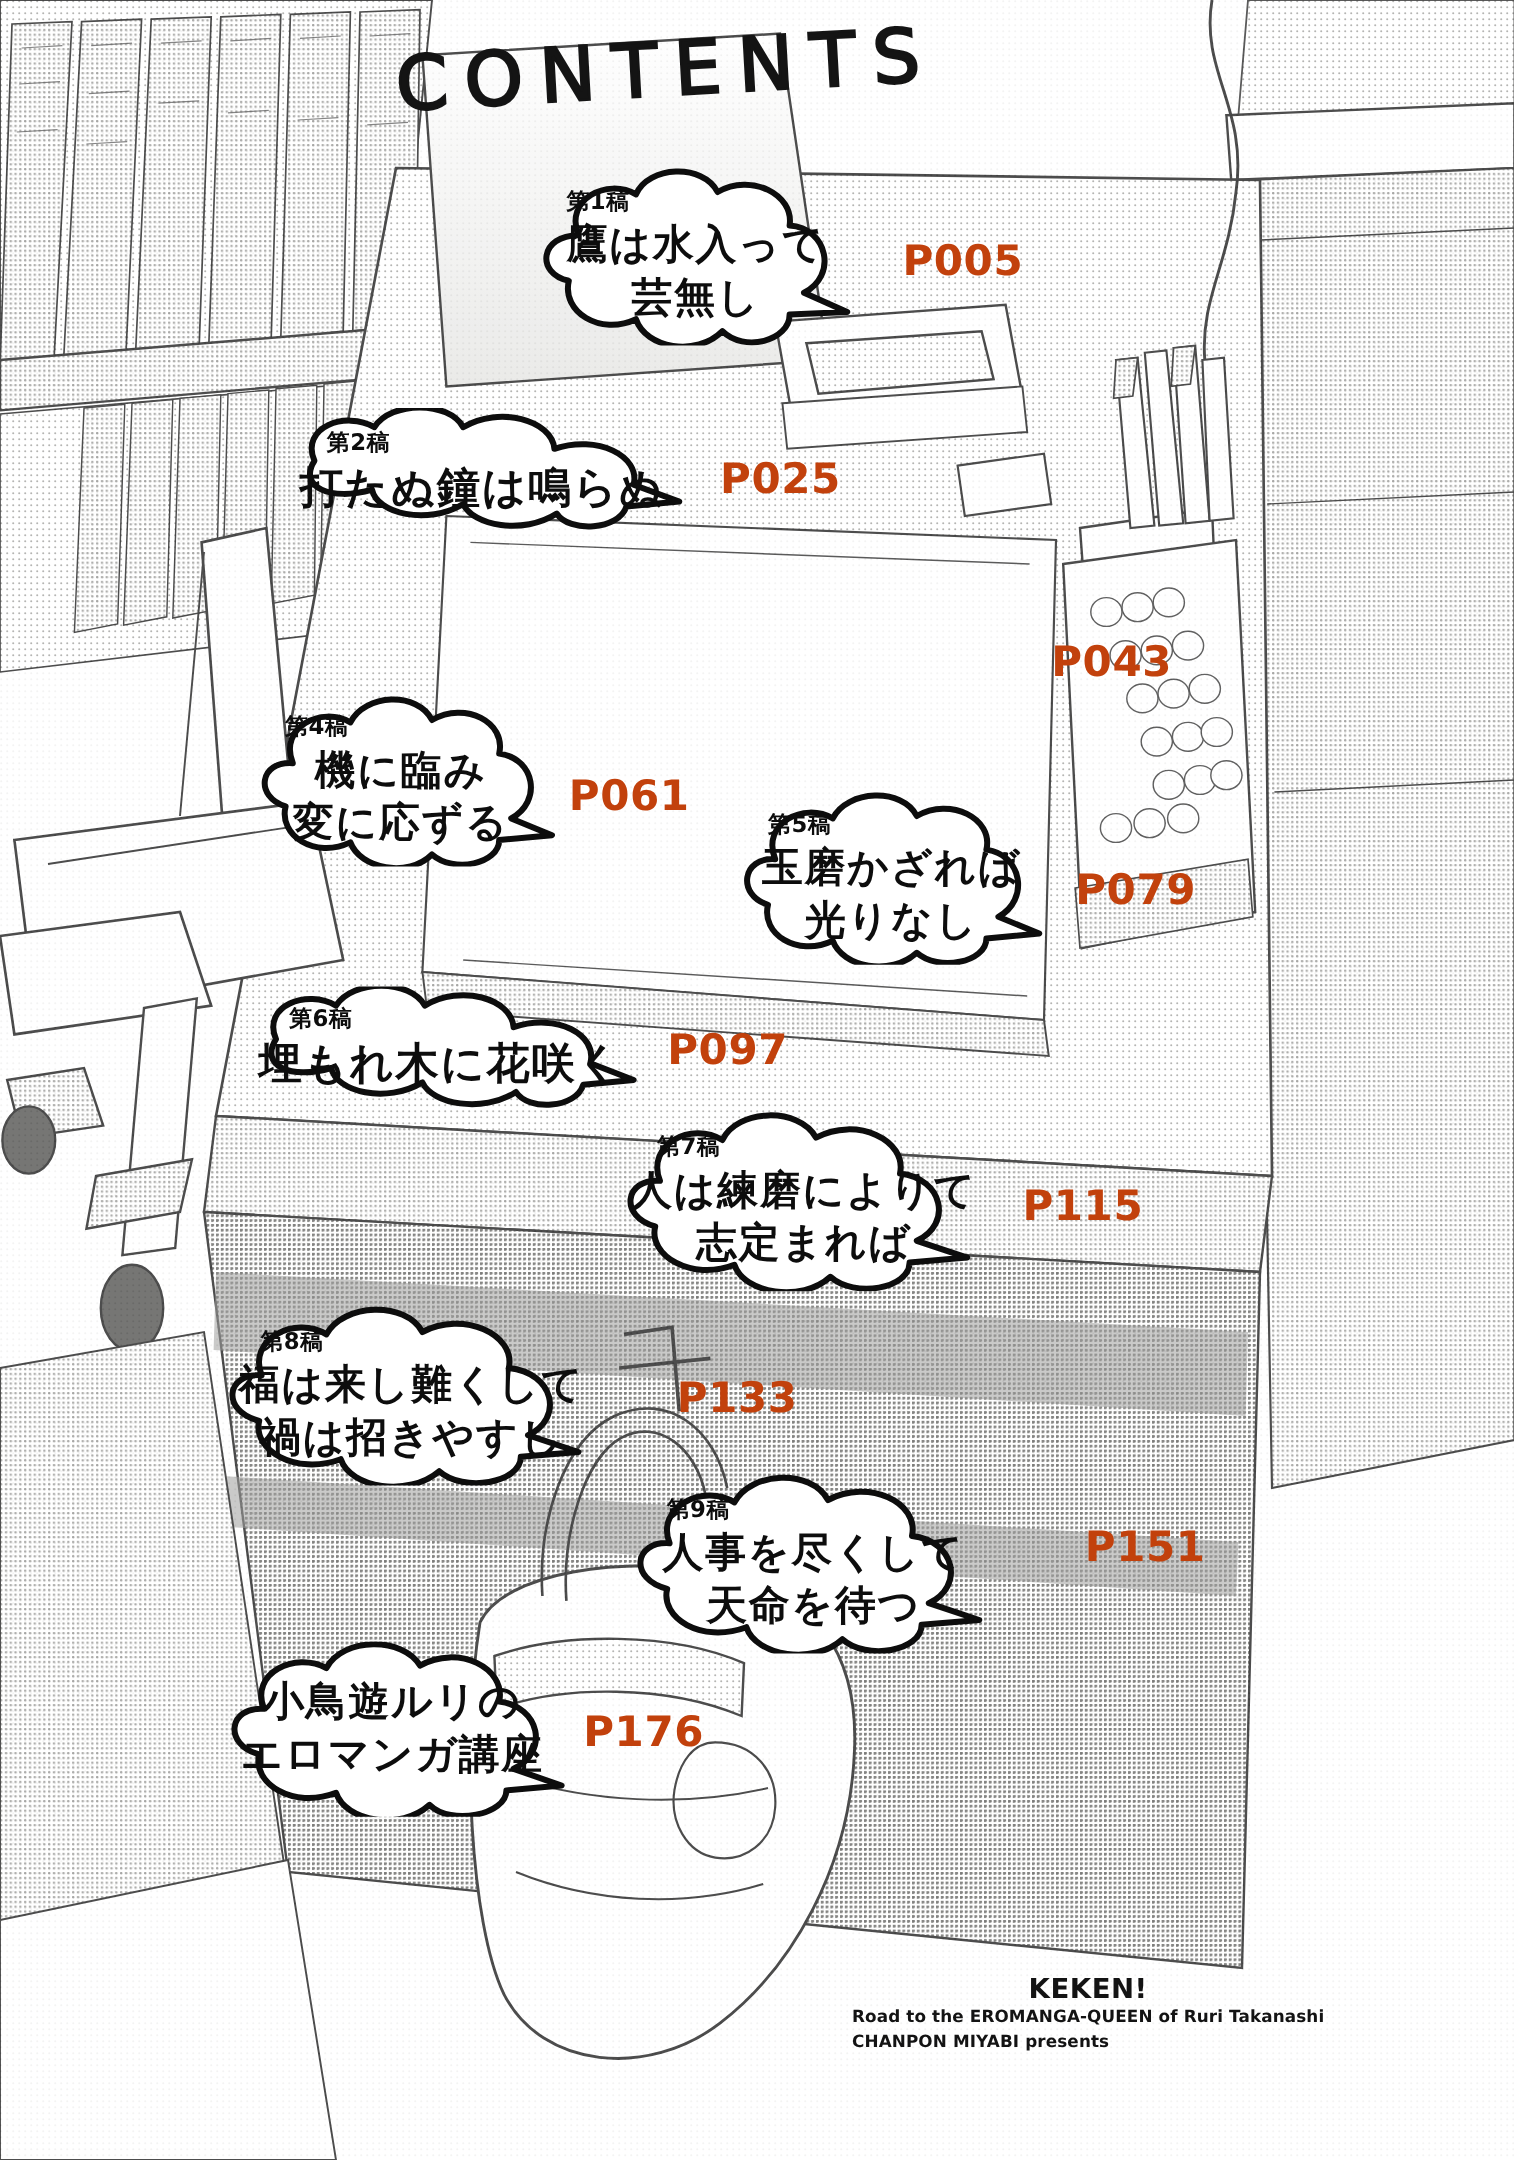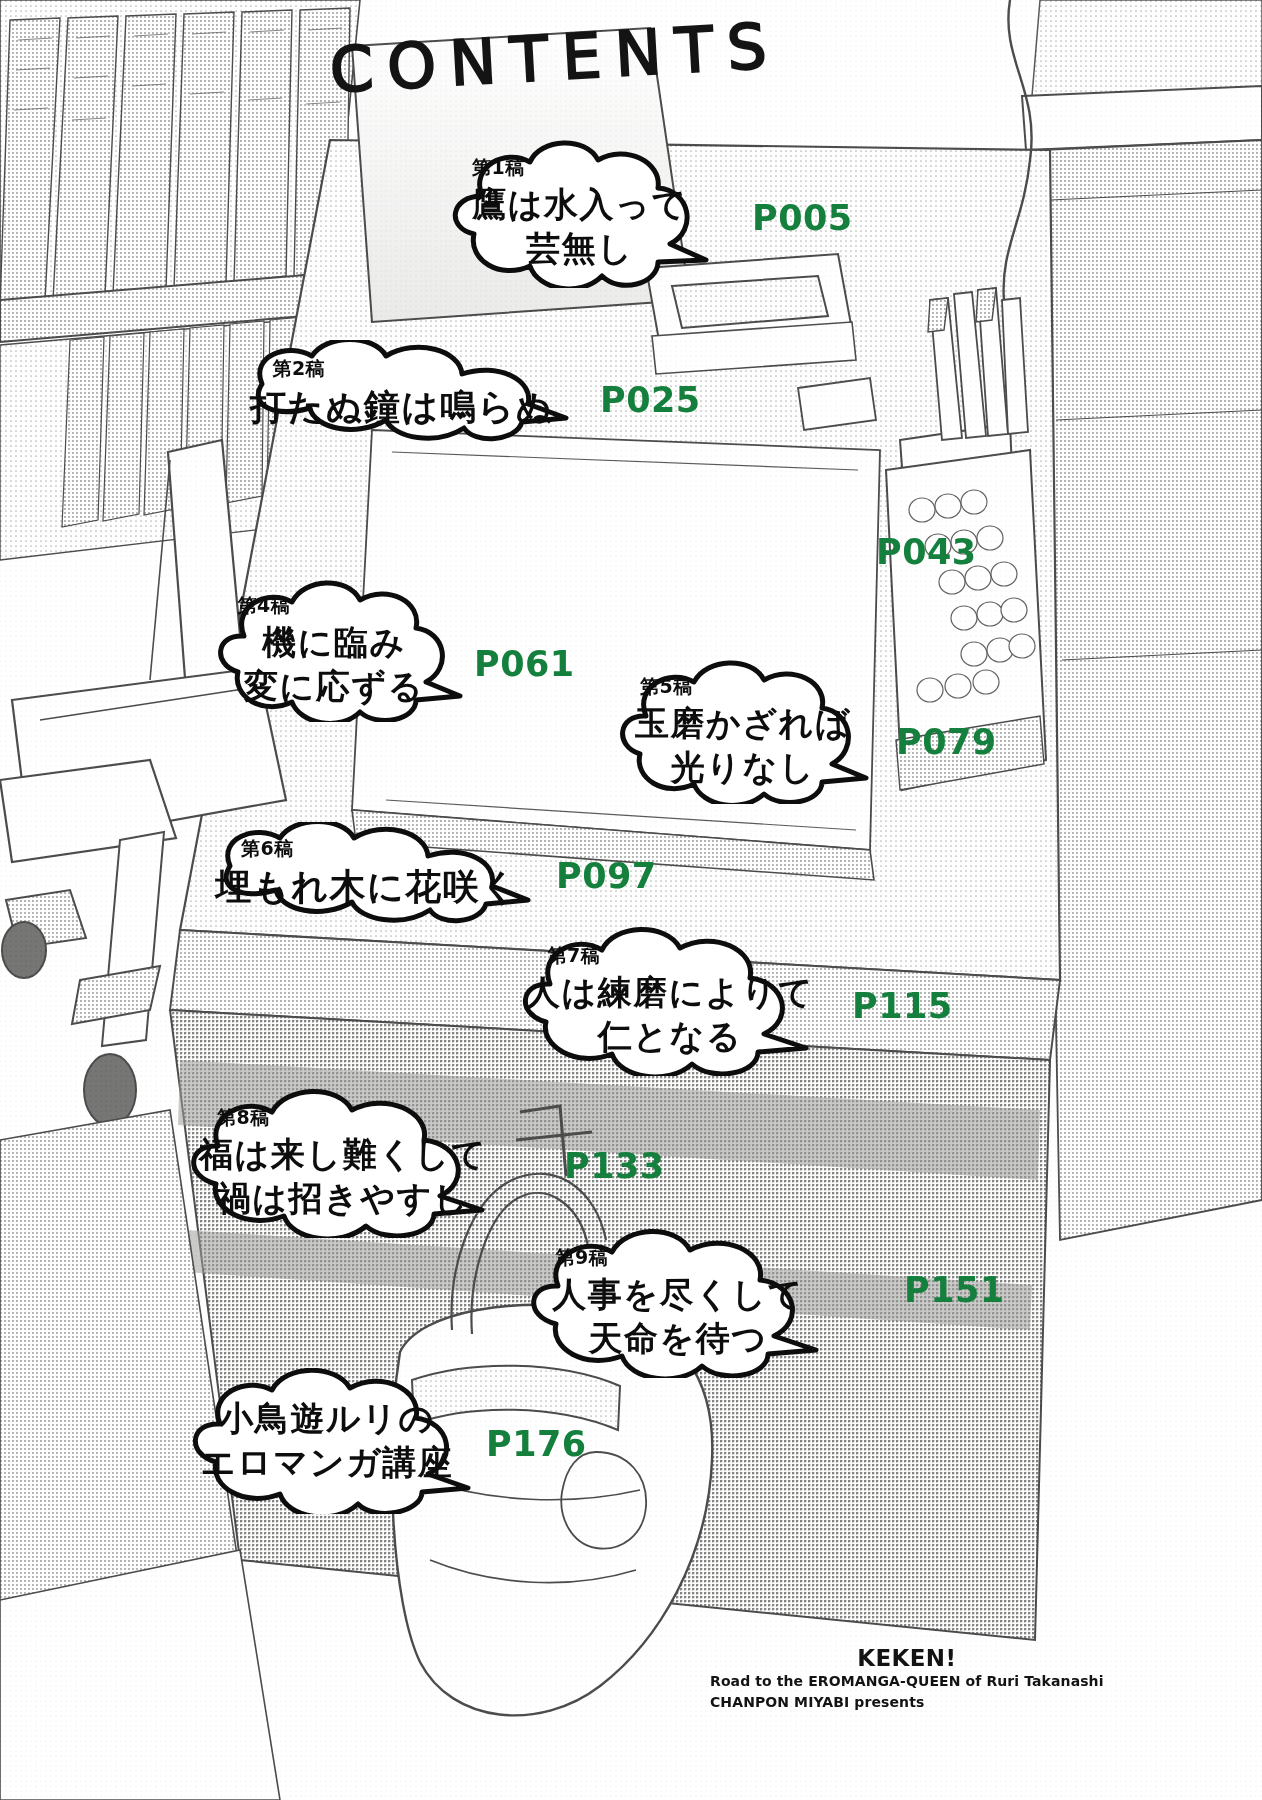--- a/index.html
+++ b/index.html
@@ -32,21 +32,21 @@
   }
   .kou{
     font-size:19px;font-weight:700;letter-spacing:0.5px;
     align-self:flex-start;margin-left:14%;margin-bottom:2px;
   }
   .line{font-size:34px;font-weight:700;letter-spacing:1.5px;line-height:1.28;}
   .bubble.sm .line{font-size:36px;}
 
   
   .pnum{
-    position:absolute;font-size:35px;font-weight:800;color:#15803d;
+    position:absolute;font-size:35px;font-weight:800;color:#c2410c;
     letter-spacing:0.5px;font-family:"DejaVu Sans","Liberation Sans",sans-serif;
     white-space:nowrap;
   }
 
   
   .credits{position:absolute;left:710px;top:1645px;color:#131313;}
   .credits .l1{font-size:23px;font-weight:800;letter-spacing:0.4px;line-height:1.15;text-align:center;}
   .credits .l2,.credits .l3{font-size:14px;font-weight:700;letter-spacing:0.1px;line-height:1.45;}
 </style>
 </head>
@@ -372,21 +372,21 @@
     <svg class="shape" width="340" height="150" viewBox="0 0 340 150">
       <path d="M50 58 C38 28 76 8 102 24 C114 -2 166 -4 180 22
                C214 4 256 24 250 52 C286 56 294 94 264 108
                L306 122 L258 126 C258 148 212 156 192 138
                C168 160 120 152 112 128 C76 142 40 120 46 96
                C16 88 20 56 50 58 Z" fill="#ffffff" stroke="#0d0d0d" stroke-width="5" stroke-linejoin="round"></path>
     </svg>
     <div class="txt">
       <div class="kou">第7稿</div>
       <div class="line">人は練磨によりて</div>
-      <div class="line">仁となる</div>
+      <div class="line">志定まれば</div>
     </div>
   </div>
   <div class="pnum" style="left:852px;top:986px;">P115</div>
 
   <div class="bubble" style="left:168px;top:1088px;width:350px;height:150px;">
     <svg class="shape" width="350" height="150" viewBox="0 0 350 150">
       <path d="M50 58 C38 28 78 8 104 24 C118 -2 170 -4 184 22
                C218 4 262 24 256 52 C294 56 302 94 272 108
                L314 122 L266 126 C266 148 218 156 198 138
                C172 160 124 152 116 128 C78 142 42 120 48 96

